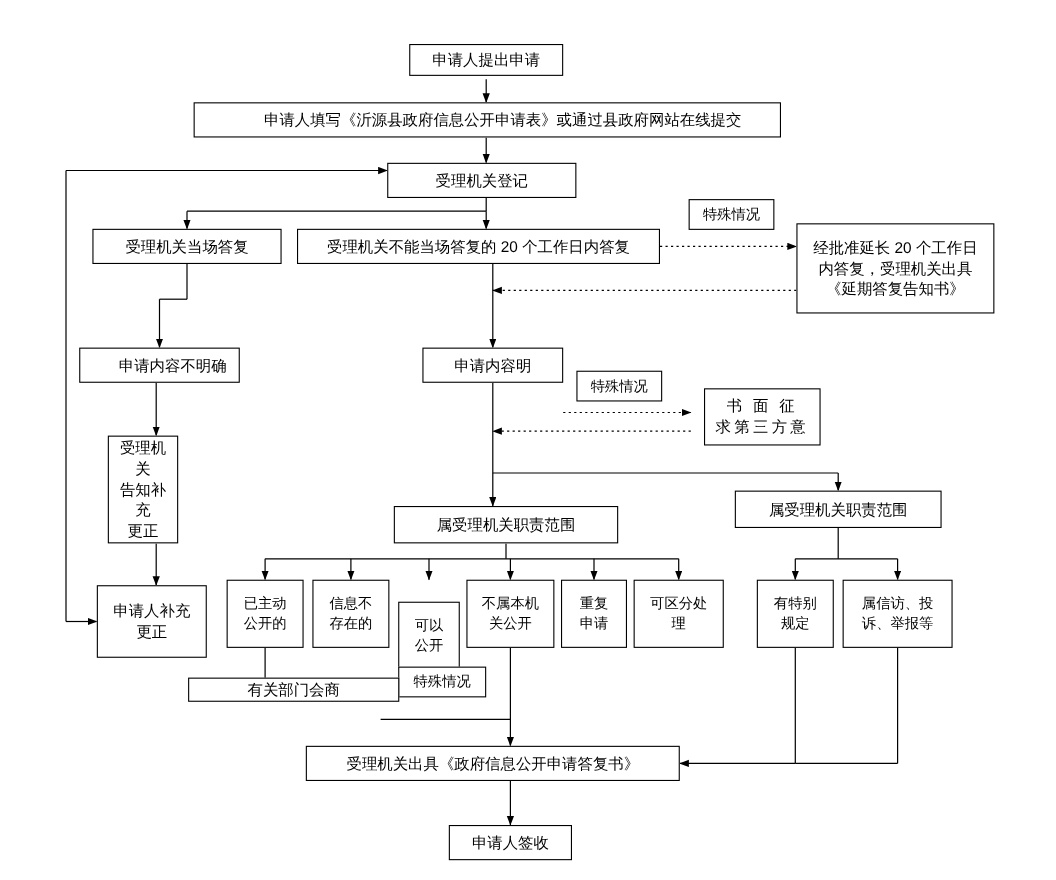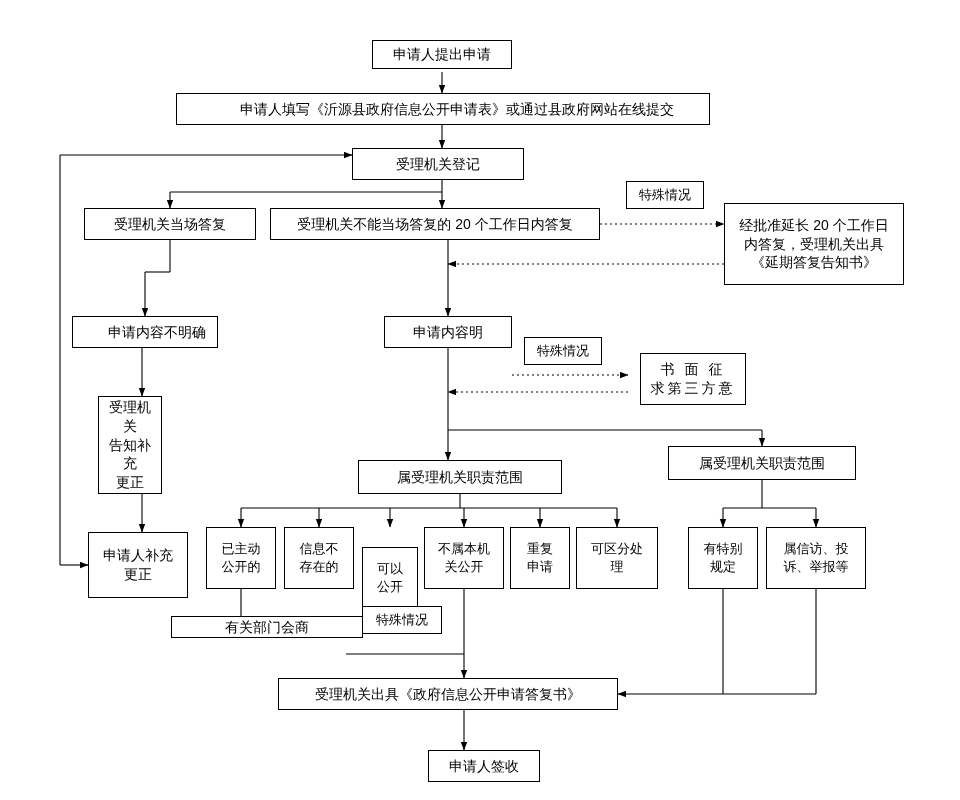--- a/index.html
+++ b/index.html
@@ -158,15 +158,15 @@
 申请</div>
   <div class="node small" style="left:576px;top:527px;width:82px;height:62px;">可区分处
 理</div>
   <div class="node small" style="left:688px;top:527px;width:70px;height:62px;">有特别
 规定</div>
   <div class="node small" style="left:766px;top:527px;width:100px;height:62px;">属信访、投
 诉、举报等</div>
   <div class="node small" style="left:362px;top:606px;width:80px;height:28px;">特殊情况</div>
   <div class="node" style="left:154px;top:616px;width:192px;height:22px;margin-left:17px;">有关部门会商</div>
   <div class="node" style="left:278px;top:678px;width:340px;height:32px;">受理机关出具《政府信息公开申请答复书》</div>
-  <div class="node" style="left:428px;top:750px;width:112px;height:32px;">申请人签收</div>
+  <div class="node" style="left:408px;top:750px;width:112px;height:32px;">申请人签收</div>
 
 </div>
 
 </body></html>

